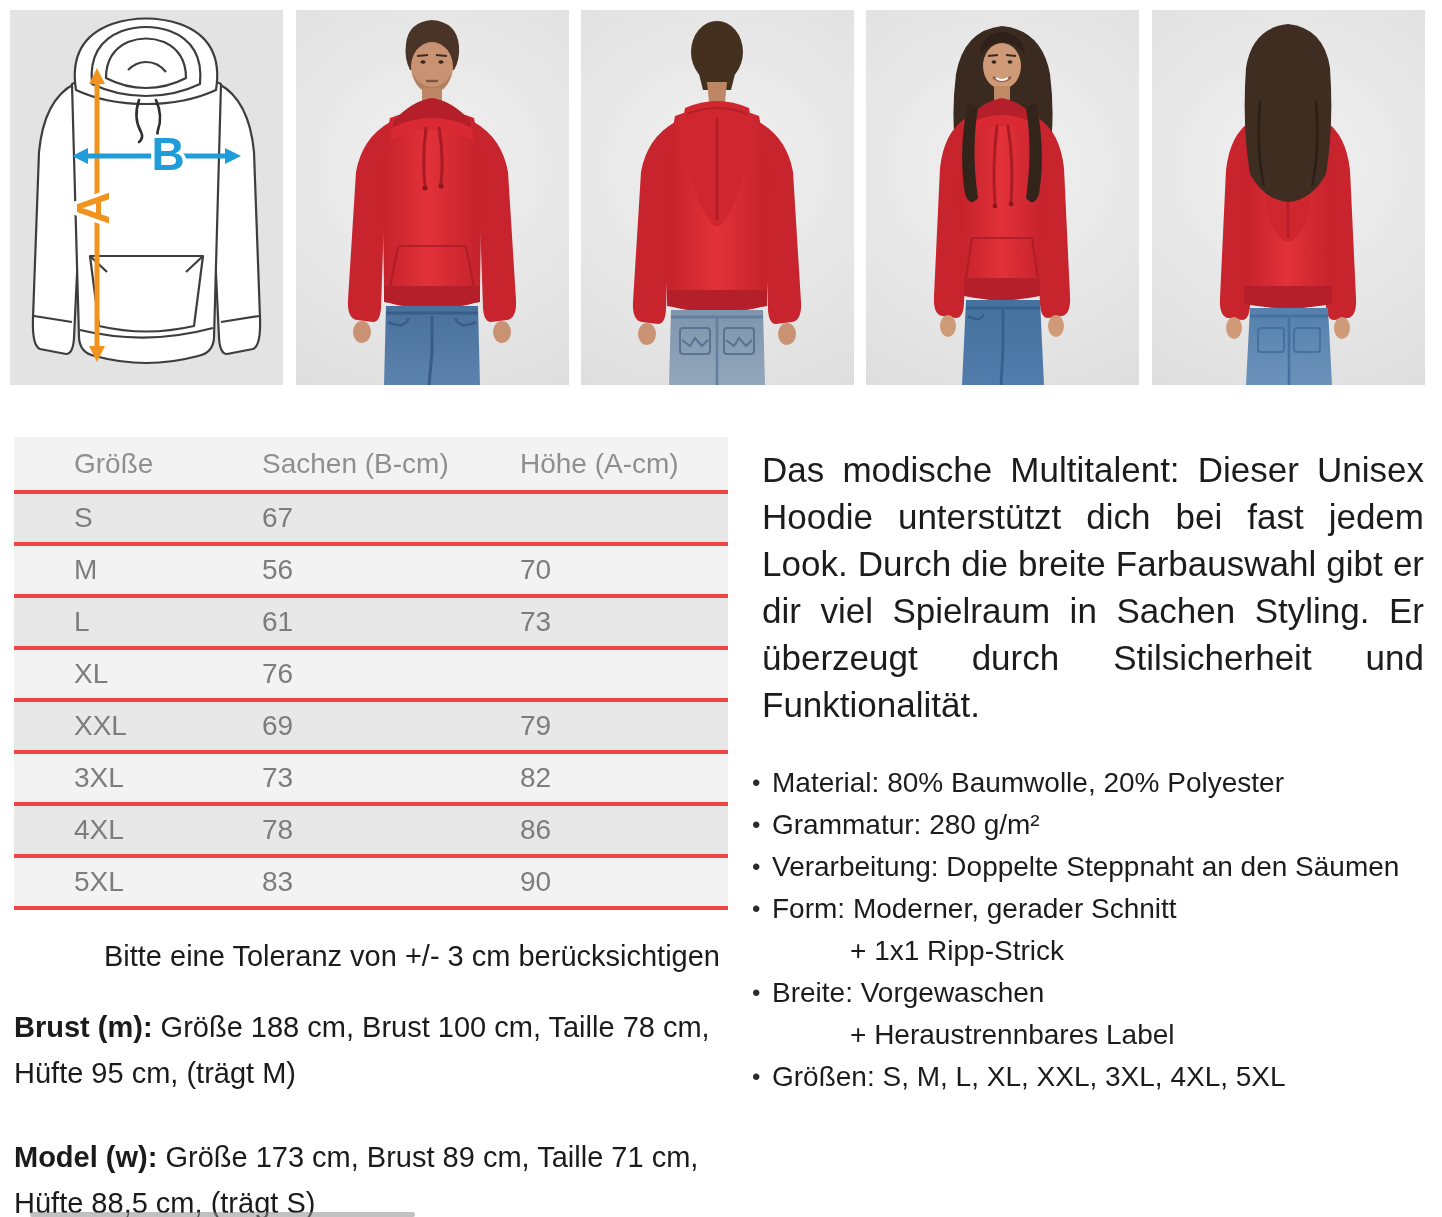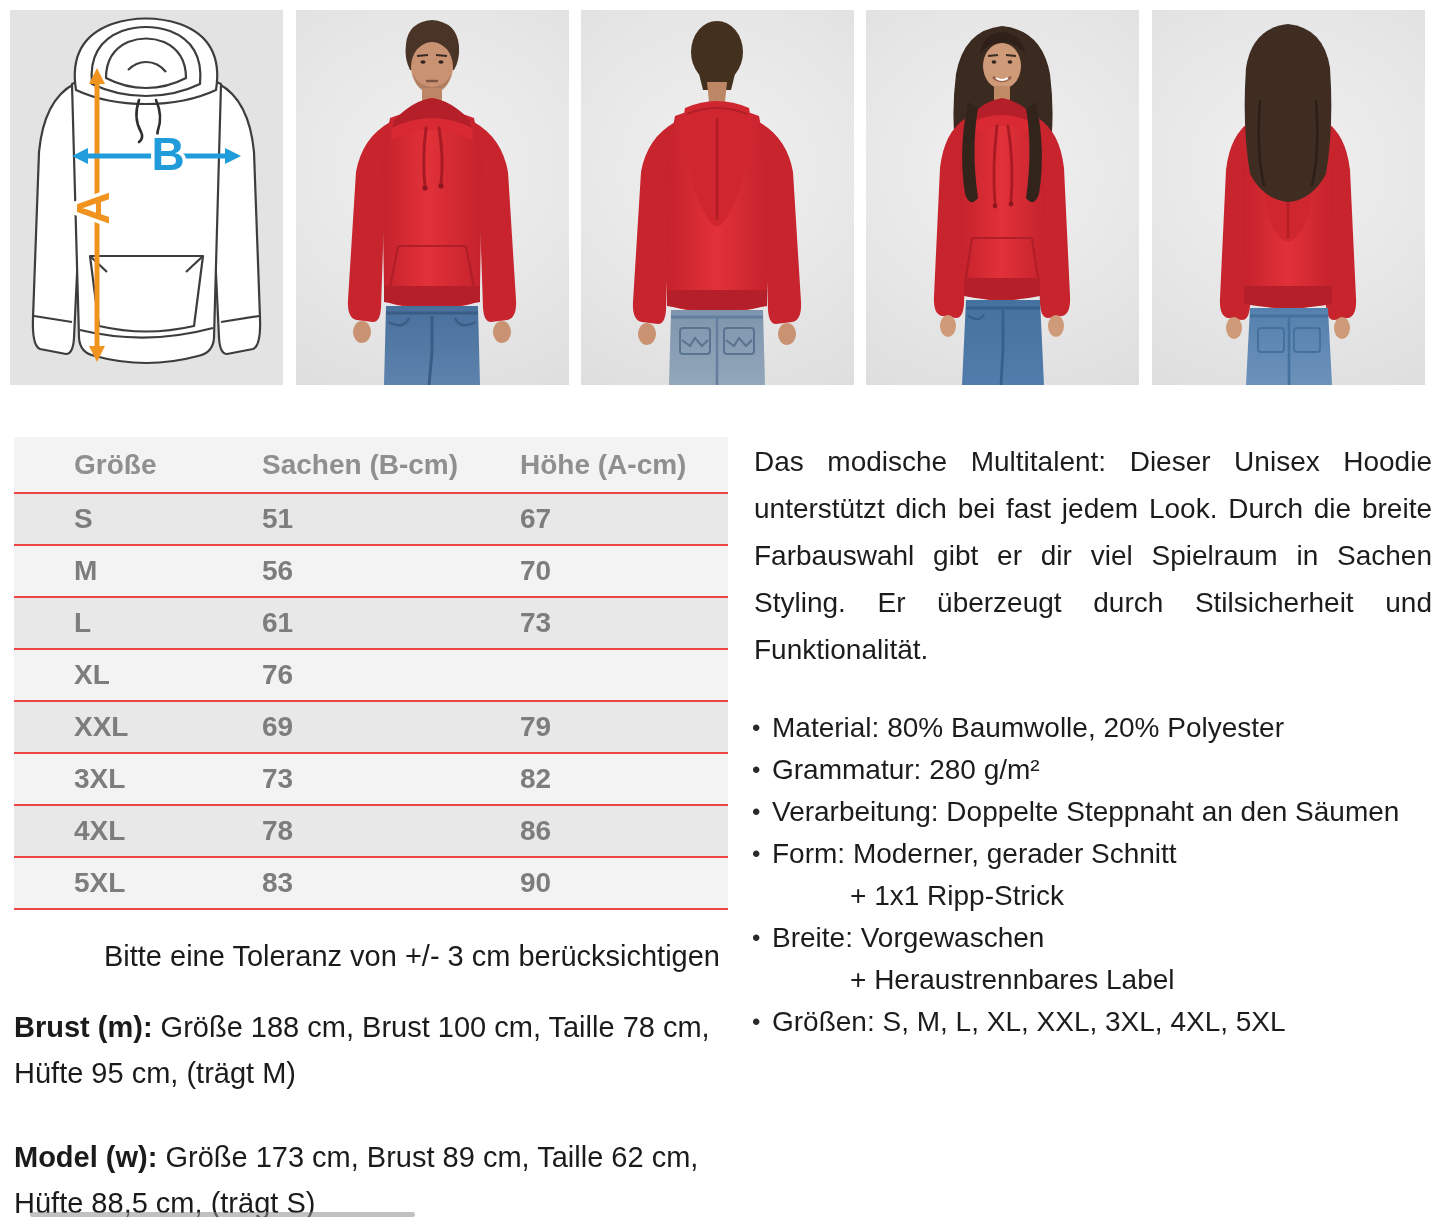--- a/index.html
+++ b/index.html
@@ -9,36 +9,36 @@
   
   .panel{position:absolute;top:10px;width:273px;height:375px;overflow:hidden;}
   .panel.diagram{background:#e3e3e3;}
   .panel.photo{background:radial-gradient(ellipse 130% 90% at 50% 42%, #f0f0f0 0%, #e6e6e6 45%, #d7d7d7 100%);}
   .p1{left:10px;} .p2{left:296px;} .p3{left:581px;} .p4{left:866px;} .p5{left:1152px;}
   .panel svg{display:block;width:273px;height:375px;}
 
   
   .size-table{position:absolute;left:14px;top:437px;width:714px;font-size:28px;}
   .trow{display:grid;grid-template-columns:188px 258px 1fr;align-items:center;
-        padding-left:60px;box-sizing:border-box;border-bottom:2px solid #ef4444;font-weight:bold;}
+        padding-left:60px;box-sizing:border-box;border-bottom:4px solid #ef4444;}
   .trow.head{height:57px;background:#f3f3f3;color:#8f8f8f;}
   .trow.dark{height:52px;background:#e8e8e8;color:#7d7d7d;}
   .trow.light{height:52px;background:#f3f3f3;color:#7d7d7d;}
 
   
   .tolerance{position:absolute;left:14px;top:940px;width:706px;font-size:29px;color:#1b1b1b;text-align:right;}
   .model-block{position:absolute;left:14px;width:710px;font-size:29px;line-height:46px;color:#1b1b1b;}
   .model-m{top:1004px;} .model-w{top:1134px;}
   .model-block b{font-weight:bold;}
   .cropped-line{position:absolute;left:30px;top:1212px;width:385px;height:5px;
                 background:#8e8e8e;opacity:.55;border-radius:2px;}
 
   
   .desc{position:absolute;left:750px;top:434px;width:686px;}
-  .desc-intro{font-size:28px;line-height:47px;text-align:justify;color:#1c1c1c;margin:4px;}
+  .desc-intro{font-size:35px;line-height:47px;text-align:justify;color:#1c1c1c;margin:12px;}
   .feature-list{list-style:none;margin:34px 0 0 0;padding:0;font-size:28px;color:#1c1c1c;}
   .feature-list li{position:relative;padding-left:22px;line-height:42px;}
   .feature-list li .dot{position:absolute;left:2px;top:0;font-size:24px;color:#2a2a2a;}
   .feature-sub{padding-left:78px;line-height:42px;}
 </style>
 </head>
 <body>
 
 <div class="page">
 
@@ -271,21 +271,20 @@
   </div>
 
   <div class="size-table">
     <div class="trow head">
       <span>Größe</span>
       <span>Sachen (B-cm)</span>
       <span>Höhe (A-cm)</span>
     </div>
     <div class="trow dark">
       <span>S</span>
-      <span>51</span>
       <span>67</span>
     </div>
     <div class="trow light">
       <span>M</span>
       <span>56</span>
       <span>70</span>
     </div>
     <div class="trow dark">
       <span>L</span>
       <span>61</span>
@@ -318,21 +317,21 @@
   </div>
 
   <div class="tolerance">Bitte eine Toleranz von +/- 3 cm berücksichtigen</div>
 
   <div class="model-block model-m">
     <b>Brust (m):</b><span> Größe 188 cm, Brust 100 cm, Taille 78 cm,</span><br>
     <span>Hüfte 95 cm, (trägt M)</span>
   </div>
 
   <div class="model-block model-w">
-    <b>Model (w):</b><span> Größe 173 cm, Brust 89 cm, Taille 62 cm,</span><br>
+    <b>Model (w):</b><span> Größe 173 cm, Brust 89 cm, Taille 71 cm,</span><br>
     <span>Hüfte 88,5 cm, (trägt S)</span>
   </div>
 
   <div class="cropped-line"></div>
 
   <div class="desc">
     <p class="desc-intro">Das modische Multitalent: Dieser Unisex Hoodie unterstützt dich bei fast jedem Look. Durch die breite Farbauswahl gibt er dir viel Spielraum in Sachen Styling. Er überzeugt durch Stilsicherheit und Funktionalität.</p>
     <ul class="feature-list">
       <li>
         <span class="dot">•</span>

